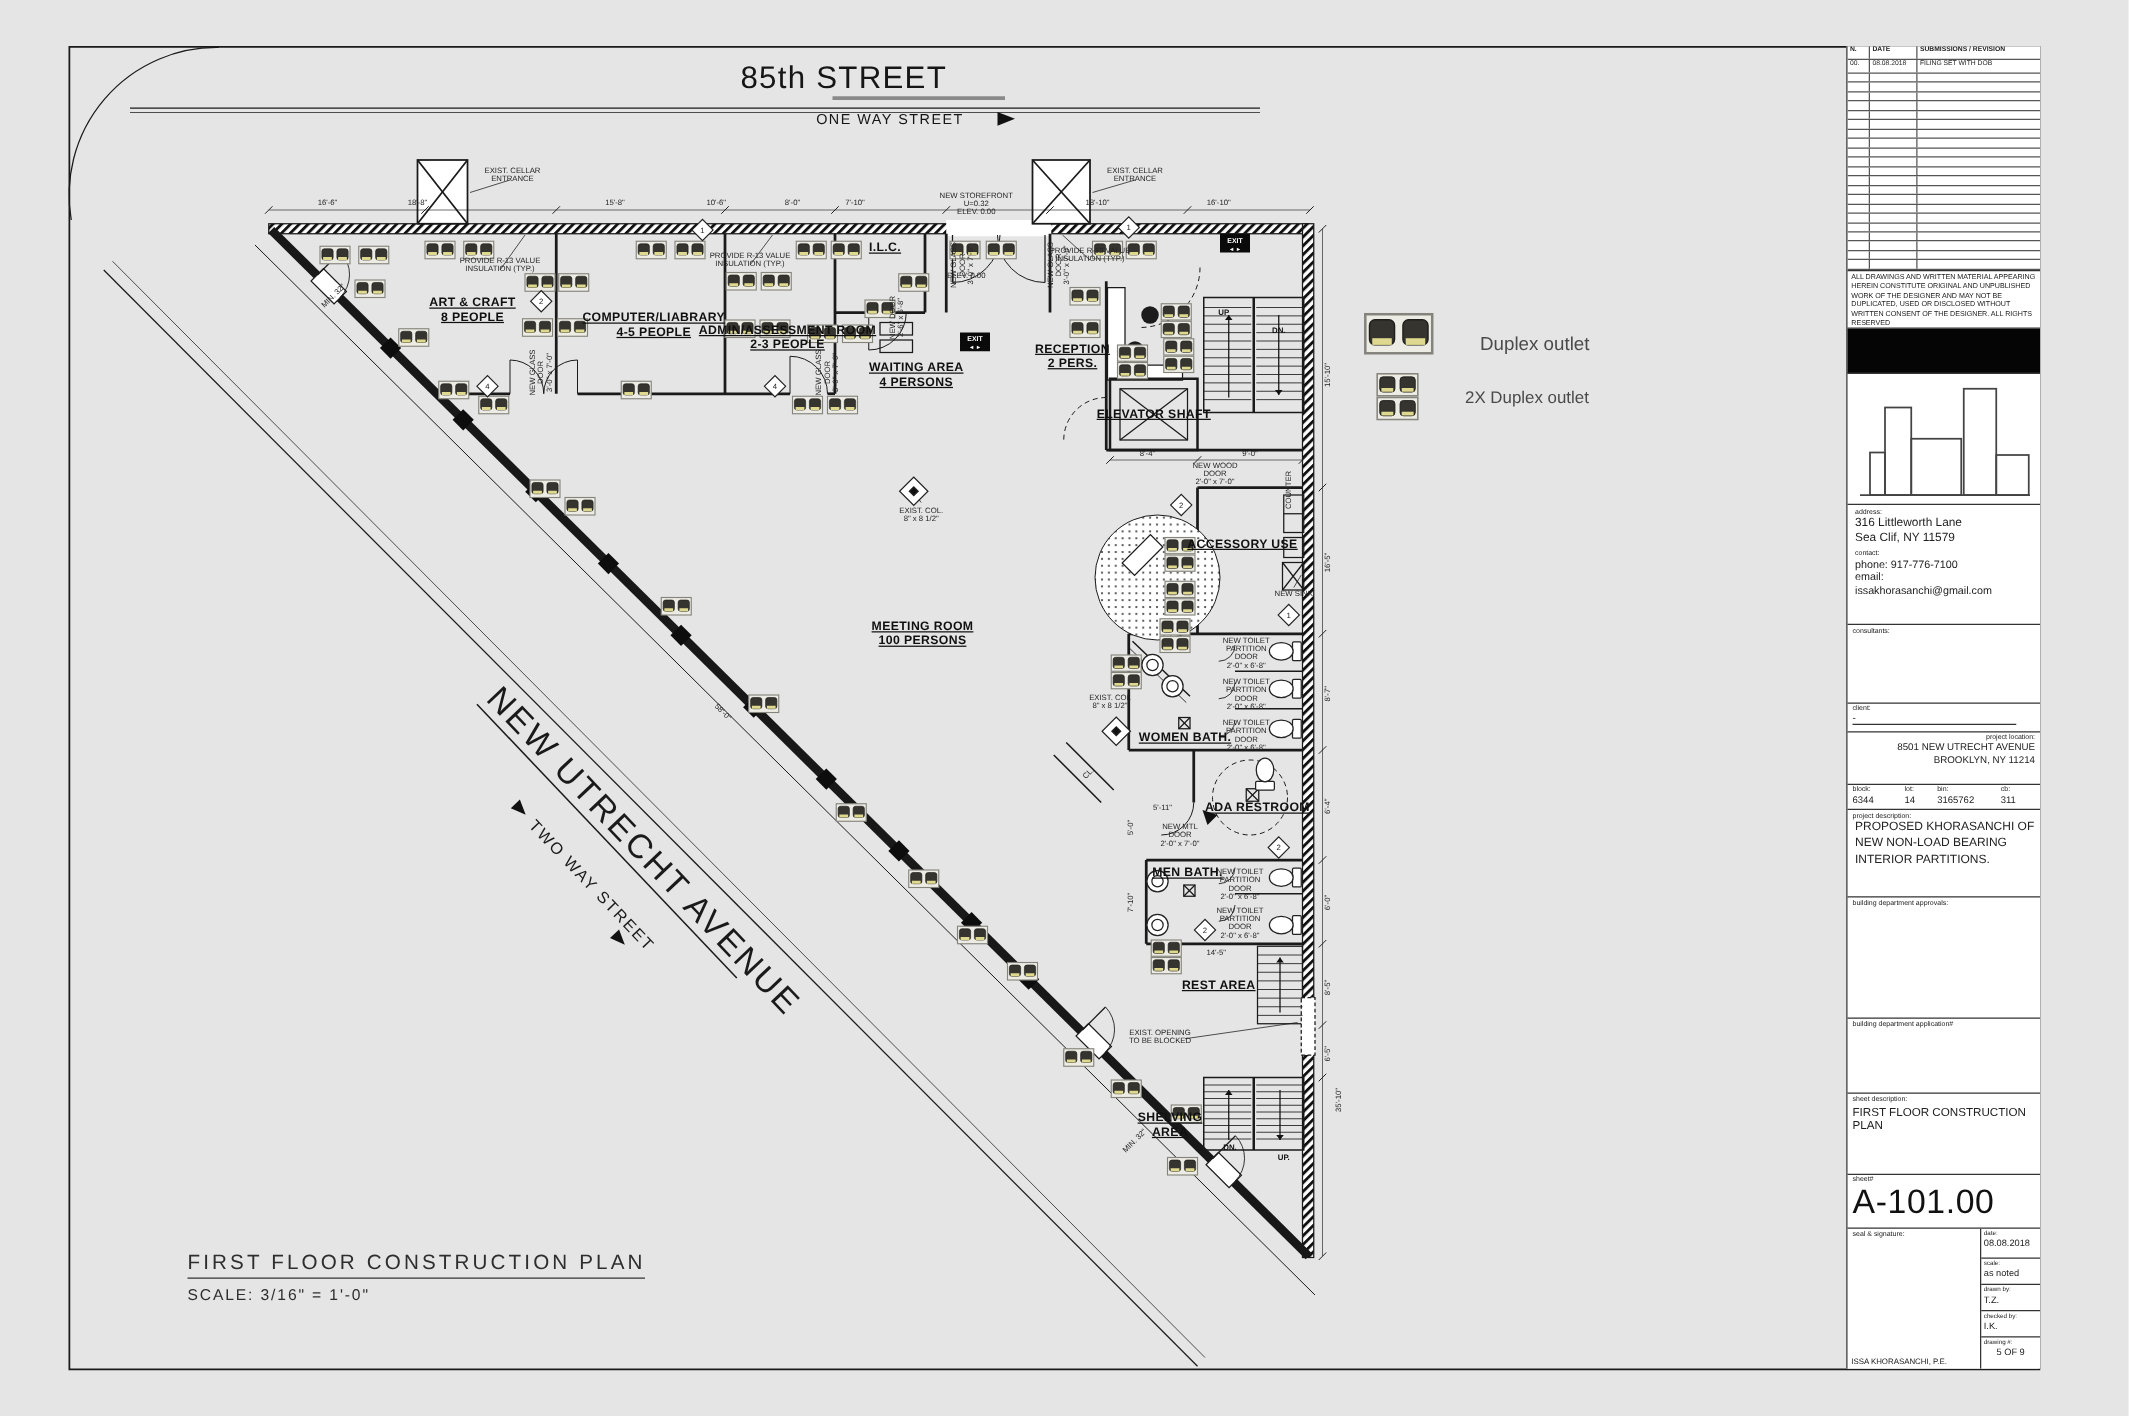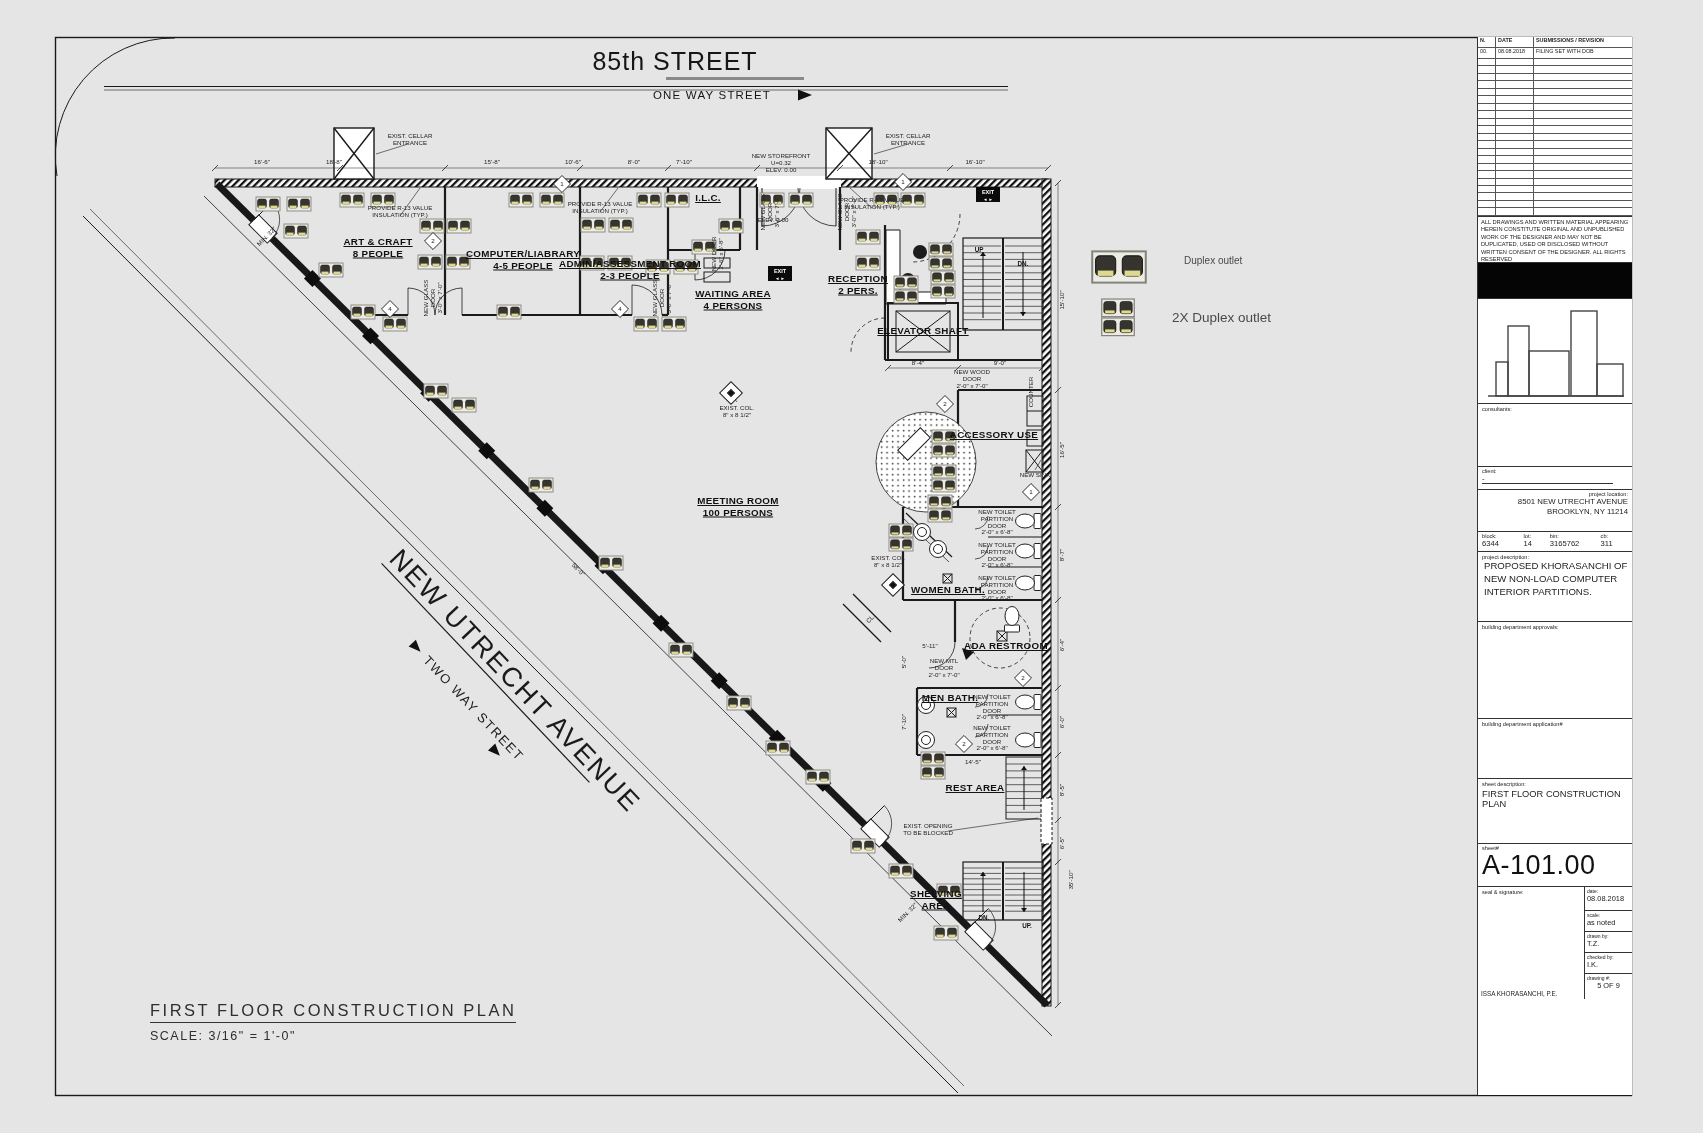--- a/index.html
+++ b/index.html
@@ -582,21 +582,21 @@
           <text x="988" y="200.5" text-anchor="middle" font-size="4.5" fill="#fff">◄ ►</text>
         </g>
       </g>
 </svg>
 
 <div class="legend-item" style="left:1090px;top:250px;">
   <svg width="58" height="34" viewBox="-13 -7.5 26 15">
         <use href="#sym-o1"></use>
       </svg>
 </div>
-<div class="legend-label" style="position:absolute;left:1184px;top:255px;font-size:10px;">Duplex outlet</div>
+<div class="legend-label" style="position:absolute;left:1184px;top:267px;font-size:15px;">Duplex outlet</div>
 <div class="legend-item" style="left:1088px;top:297px;">
   <svg width="60" height="42" viewBox="-13 -15.5 26 31">
         <use href="#sym-o2"></use>
       </svg>
 </div>
 <div class="legend-label" style="position:absolute;left:1172px;top:310px;font-size:13.5px;">2X Duplex outlet</div>
 
 <div class="plan-title">
   <div class="t">FIRST FLOOR CONSTRUCTION PLAN</div>
   <div class="s">SCALE: 3/16" = 1'-0"</div>
@@ -728,20 +728,29 @@
       <g stroke="#444" fill="none" stroke-width="1.4">
         <line x1="10" y1="97" x2="146" y2="97"></line>
         <rect x="18" y="63" width="12" height="34"></rect>
         <rect x="30" y="27" width="21" height="70"></rect>
         <rect x="51" y="52" width="40" height="45"></rect>
         <rect x="93" y="12" width="26" height="85"></rect>
         <rect x="119" y="65" width="26" height="32"></rect>
       </g>
     </svg>
   </div>
+  <div class="sec addr">
+    <div class="lbl">address:</div>
+    <div class="big">316 Littleworth Lane</div>
+    <div class="big">Sea Clif, NY 11579</div>
+    <div class="lbl" style="margin-top:2px;">contact:</div>
+    <div class="med">phone: 917-776-7100</div>
+    <div class="med">email:</div>
+    <div class="med">issakhorasanchi@gmail.com</div>
+  </div>
   <div class="sec consult">
     <div class="lbl">consultants:</div>
   </div>
   <div class="sec client">
     <div class="lbl">client:</div>
     <div class="v">-</div>
   </div>
   <div class="sec loc">
     <div class="lbl">project location:</div>
     <div class="v">8501 NEW UTRECHT AVENUE</div>
@@ -761,21 +770,21 @@
           <div class="v">3165762</div>
         </div>
     <div class="cell" style="width:23%;">
           <div class="lbl">cb:</div>
           <div class="v">311</div>
         </div>
   </div>
   <div class="sec pdesc">
     <div class="lbl">project description:</div>
     <div class="v">PROPOSED KHORASANCHI OF</div>
-    <div class="v">NEW NON-LOAD COMPUTER</div>
+    <div class="v">NEW NON-LOAD BEARING</div>
     <div class="v">INTERIOR PARTITIONS.</div>
   </div>
   <div class="sec appr">
     <div class="lbl">building department approvals:</div>
   </div>
   <div class="sec appl">
     <div class="lbl">building department application#</div>
   </div>
   <div class="sec sdesc">
     <div class="lbl">sheet description:</div>

